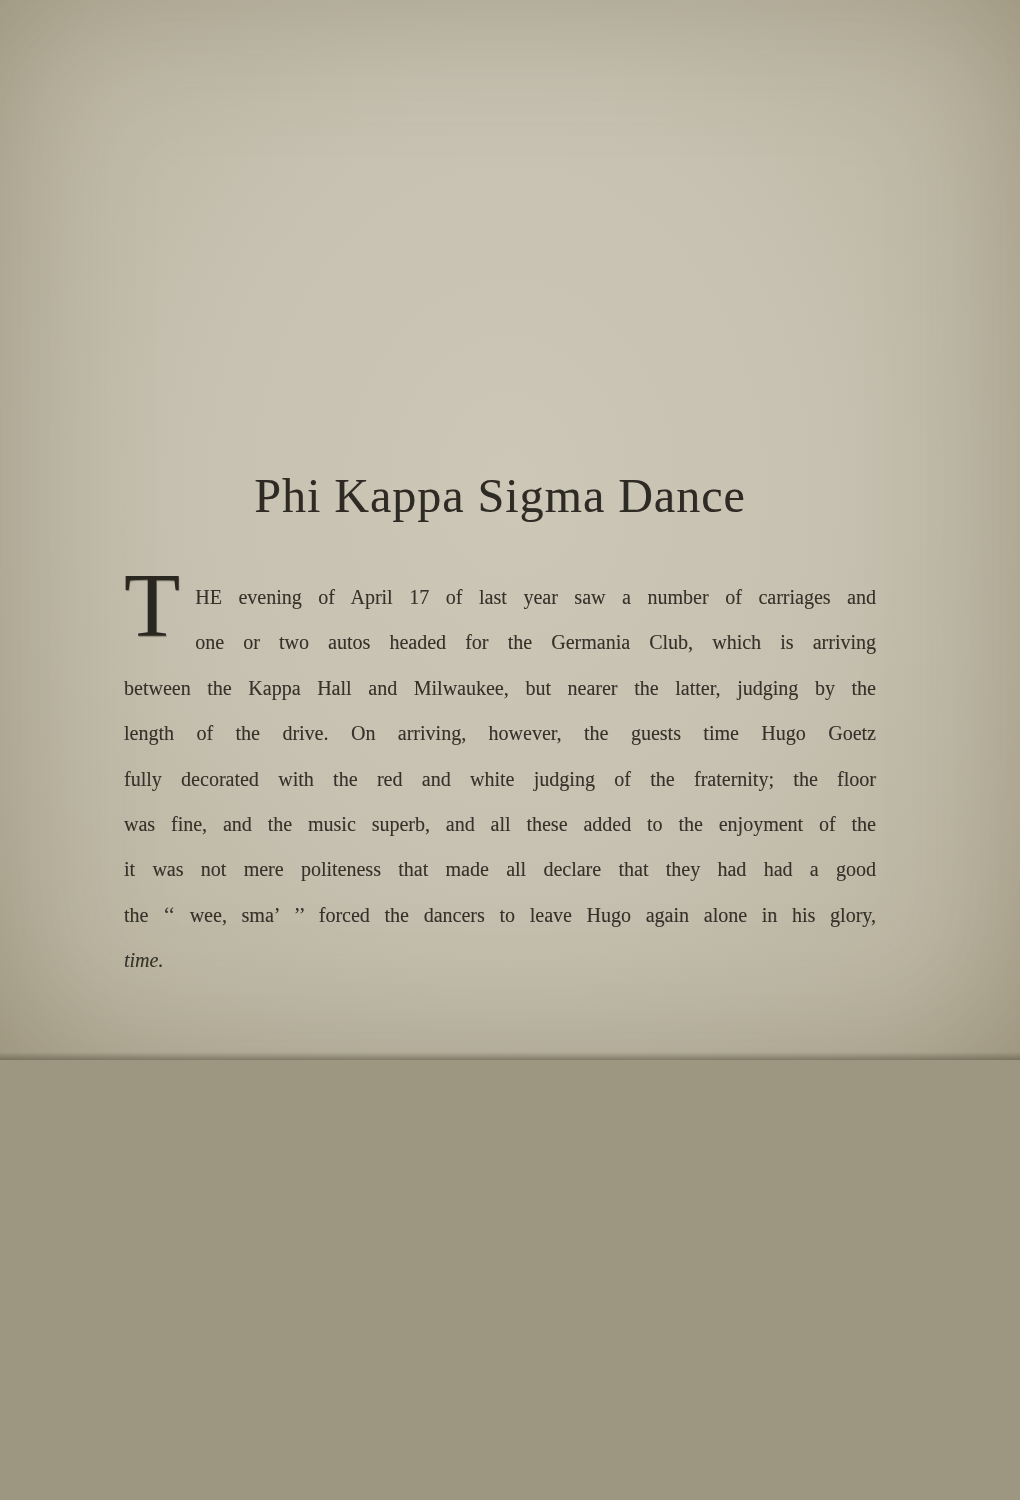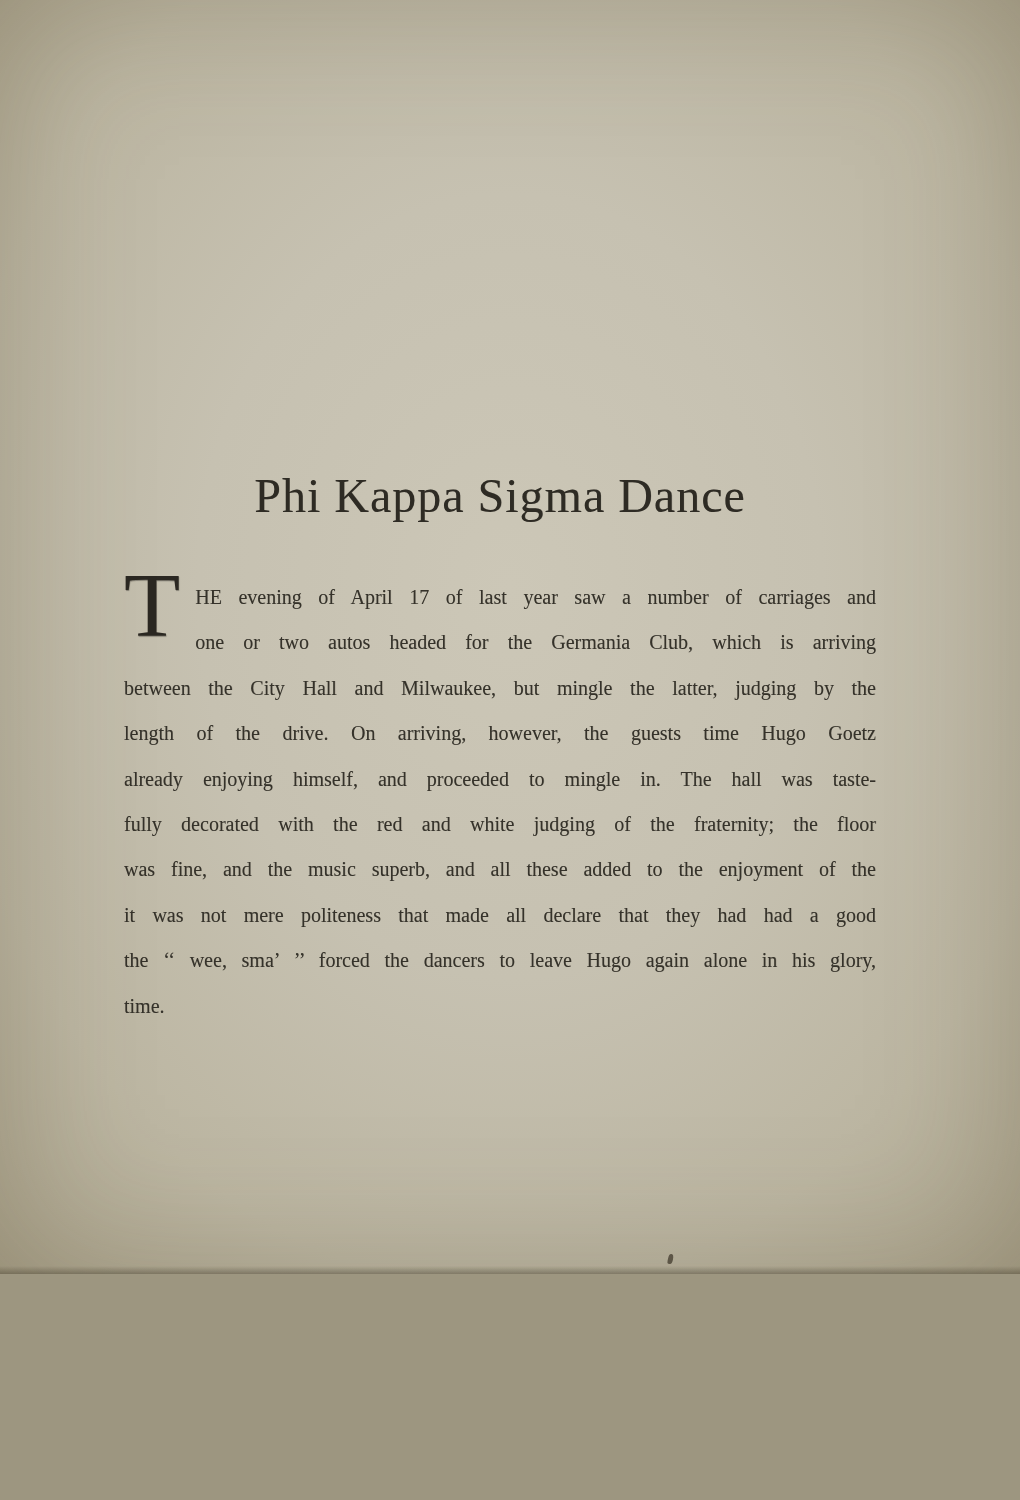--- a/index.html
+++ b/index.html
@@ -7,21 +7,21 @@
     padding: 0;
     width: 1020px;
     height: 1500px;
     overflow: hidden;
     background: #9d9680;
   }
 
   .page {
     position: relative;
     width: 1020px;
-    height: 1274px;
+    height: 1060px;
     background:
       radial-gradient(ellipse 780px 980px at 50% 46%,
         #ccc7b7 0%, #c6c1b1 40%, #bcb6a2 72%, #aaa28a 100%);
     font-family: "Liberation Serif", "DejaVu Serif", serif;
     overflow: hidden;
   }
 
   
   .page::after {
     content: "";
@@ -79,20 +79,21 @@
   .line {
     text-align: justify;
     text-align-last: justify;
     word-spacing: 1px;
     margin-top: 12px;
   }
 
   .line.last {
     text-align: left;
     text-align-last: left;
+    font-style: italic;
   }
 
   .folio {
     position: absolute;
     top: 1272px;
     left: 452px;
     width: 100px;
     text-align: center;
     font-style: italic;
     font-size: 18px;
@@ -116,23 +117,22 @@
 <body>
 
 <div class="page">
 
   <div class="title">Phi Kappa Sigma Dance</div>
 
   <div class="body-text">
     <span class="dropcap">T</span>
     <div class="line">HE evening of April 17 of last year saw a number of carriages and</div>
     <div class="line">one or two autos headed for the Germania Club, which is arriving</div>
-    <div class="line">between the City Hall and Milwaukee, but mingle the latter, judging by the</div>
+    <div class="line">between the Kappa Hall and Milwaukee, but nearer the latter, judging by the</div>
     <div class="line">length of the drive.  On arriving, however, the guests time Hugo Goetz</div>
-    <div class="line">already enjoying himself, and proceeded to mingle in.  The hall was taste-</div>
     <div class="line">fully decorated with the red and white judging of the fraternity; the floor</div>
     <div class="line">was fine, and the music superb, and all these added to the enjoyment of the</div>
     <div class="line">it was not mere politeness that made all declare that they had had a good</div>
     <div class="line">the ‘‘ wee, sma’ ’’ forced the dancers to leave Hugo again alone in his glory,</div>
     <div class="line last">time.</div>
   </div>
 
   <div class="speck"></div>
 
   <div class="folio">169</div>

